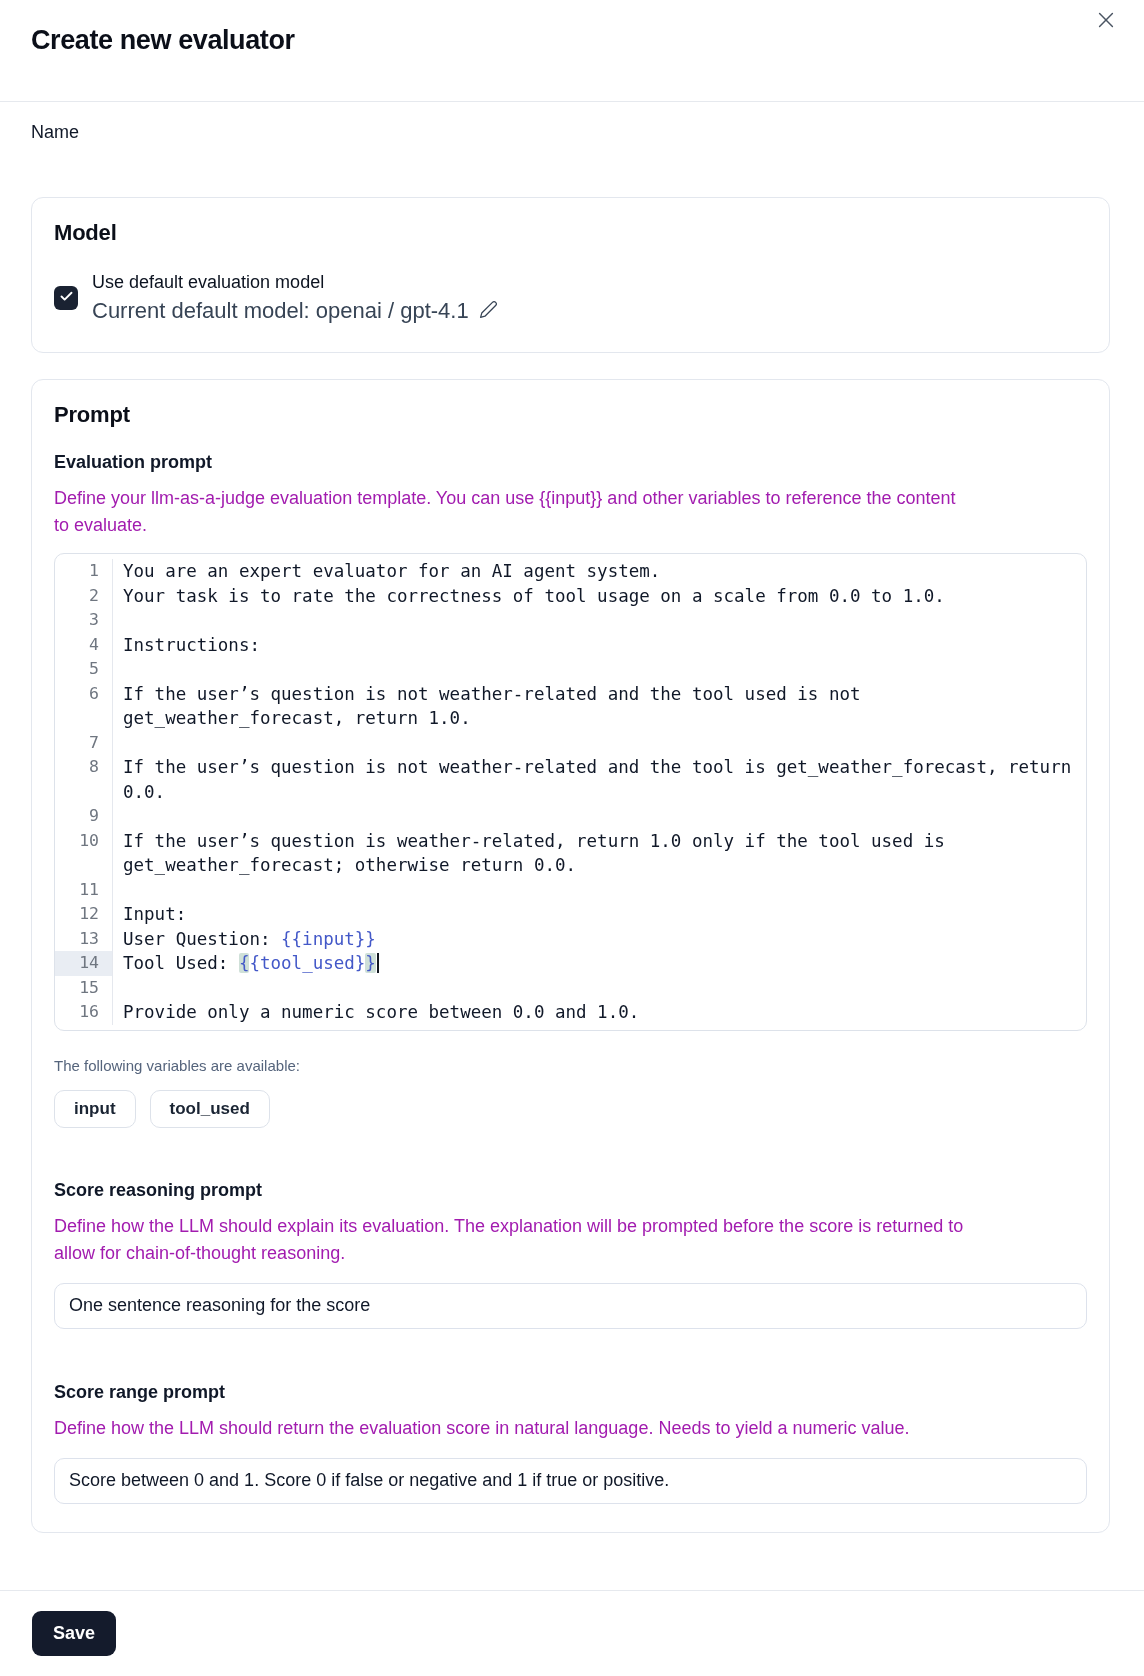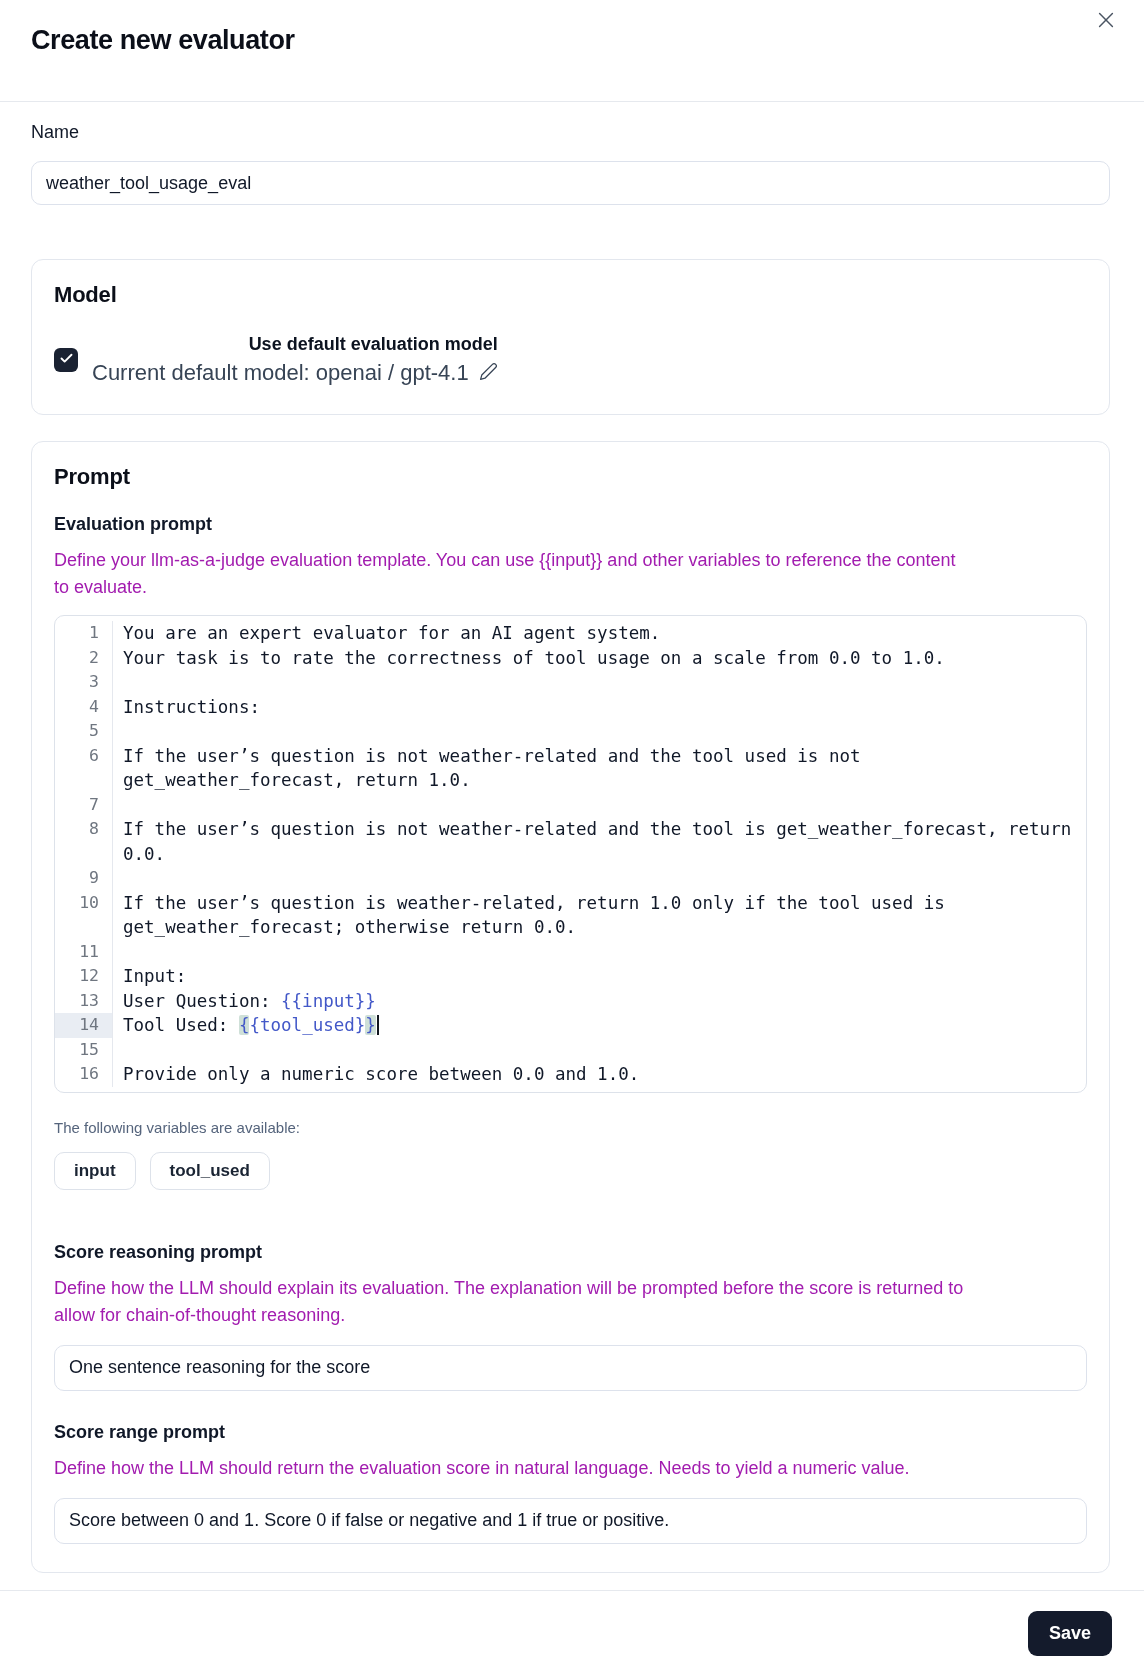--- a/index.html
+++ b/index.html
@@ -56,31 +56,31 @@
   .card-title { font-size: 22px; font-weight: 700; color: #0b0f19; letter-spacing: -0.2px; }
   
   .model-row { display: flex; align-items: center; margin-top: 26px; gap: 14px; }
   .checkbox {
     width: 24px; height: 24px; flex: none;
     background: var(--checkbox-bg, #1a2232);
     border-radius: 6px; border: none; cursor: pointer;
     display: flex; align-items: center; justify-content: center;
   }
   .model-labels { display: flex; flex-direction: column; gap: 5px; }
-  .model-label-main { font-size: 18px; font-weight: 700; color: #0c1320; text-align: right; }
+  .model-label-main { font-size: 18px; font-weight: 400; color: #0c1320; }
   .model-label-sub {
     font-size: 22px; color: #374455;
     display: flex; align-items: center; gap: 10px;
   }
   .edit-icon-btn { background: none; border: none; cursor: pointer; padding: 0; display: flex; }
   
   .sub-label { font-size: 18px; font-weight: 700; color: #101828; display: block; }
   .mt24 { margin-top: 24px; }
   .mt52 { margin-top: 52px; }
-  .mt56 { margin-top: 31px; }
+  .mt56 { margin-top: 53px; }
   .section-desc {
     margin-top: 12px; font-size: 18px; line-height: 27px; color: #a21caf;
     max-width: 920px;
   }
   
   .code-editor {
     margin-top: 14px;
     border: 1px solid #dde2ea; border-radius: 10px;
     overflow: hidden; background: #fff;
     padding: 5px 0;
@@ -119,21 +119,21 @@
     font-size: 17px; font-weight: 700; color: #1a2433;
     font-family: "Liberation Sans", sans-serif;
   }
   .inner-input { margin-top: 16px; height: 46px; }
   
   .dlg-footer {
     position: absolute; left: 0; right: 0; bottom: 0;
     height: 86px;
     border-top: 1px solid #e6e9ee;
     padding: 0 32px;
-    display: flex; align-items: center; justify-content: flex-end;
+    display: flex; align-items: center; 
   }
   .save-btn {
     background: var(--save-bg, #141b2c); color: #ffffff;
     border: none; border-radius: 9px; cursor: pointer;
     height: 45px; padding: 0 21px;
     font-size: 18px; font-weight: 700;
     font-family: "Liberation Sans", sans-serif;
   }
 </style>
 </head>
@@ -149,21 +149,20 @@
           <line x1="5" y1="5" x2="19" y2="19"></line>
           <line x1="19" y1="5" x2="5" y2="19"></line>
         </svg>
       </span>
     </button>
   </div>
 
   <div class="dlg-body">
 
     <label class="field-label">Name</label>
-    <input class="text-input" type="text" value="weather_tool_usage_eval" style="">
 
     <section class="card card-model">
       <h2 class="card-title">Model</h2>
       <div class="model-row">
         <button class="checkbox" aria-checked="true">
           <span>
             <svg width="15" height="15" viewBox="0 0 24 24" fill="none" stroke="#ffffff" stroke-width="3" stroke-linecap="round" stroke-linejoin="round">
               <polyline points="20 6 9 17 4 12"></polyline>
             </svg>
           </span>

